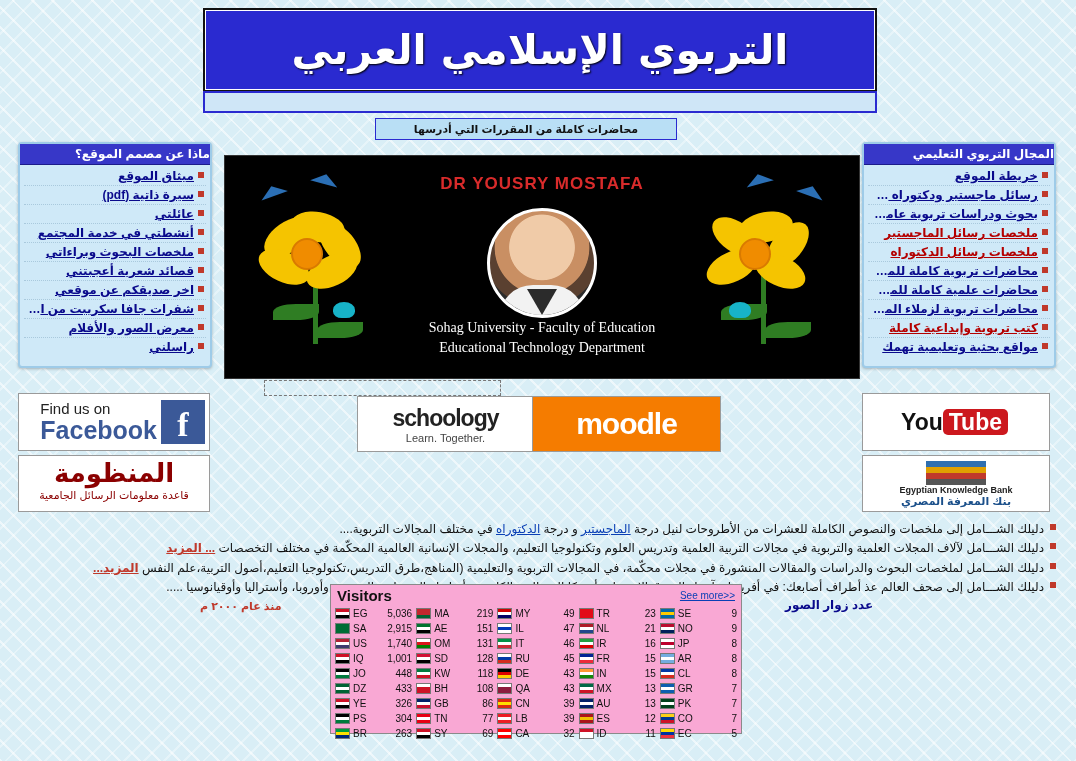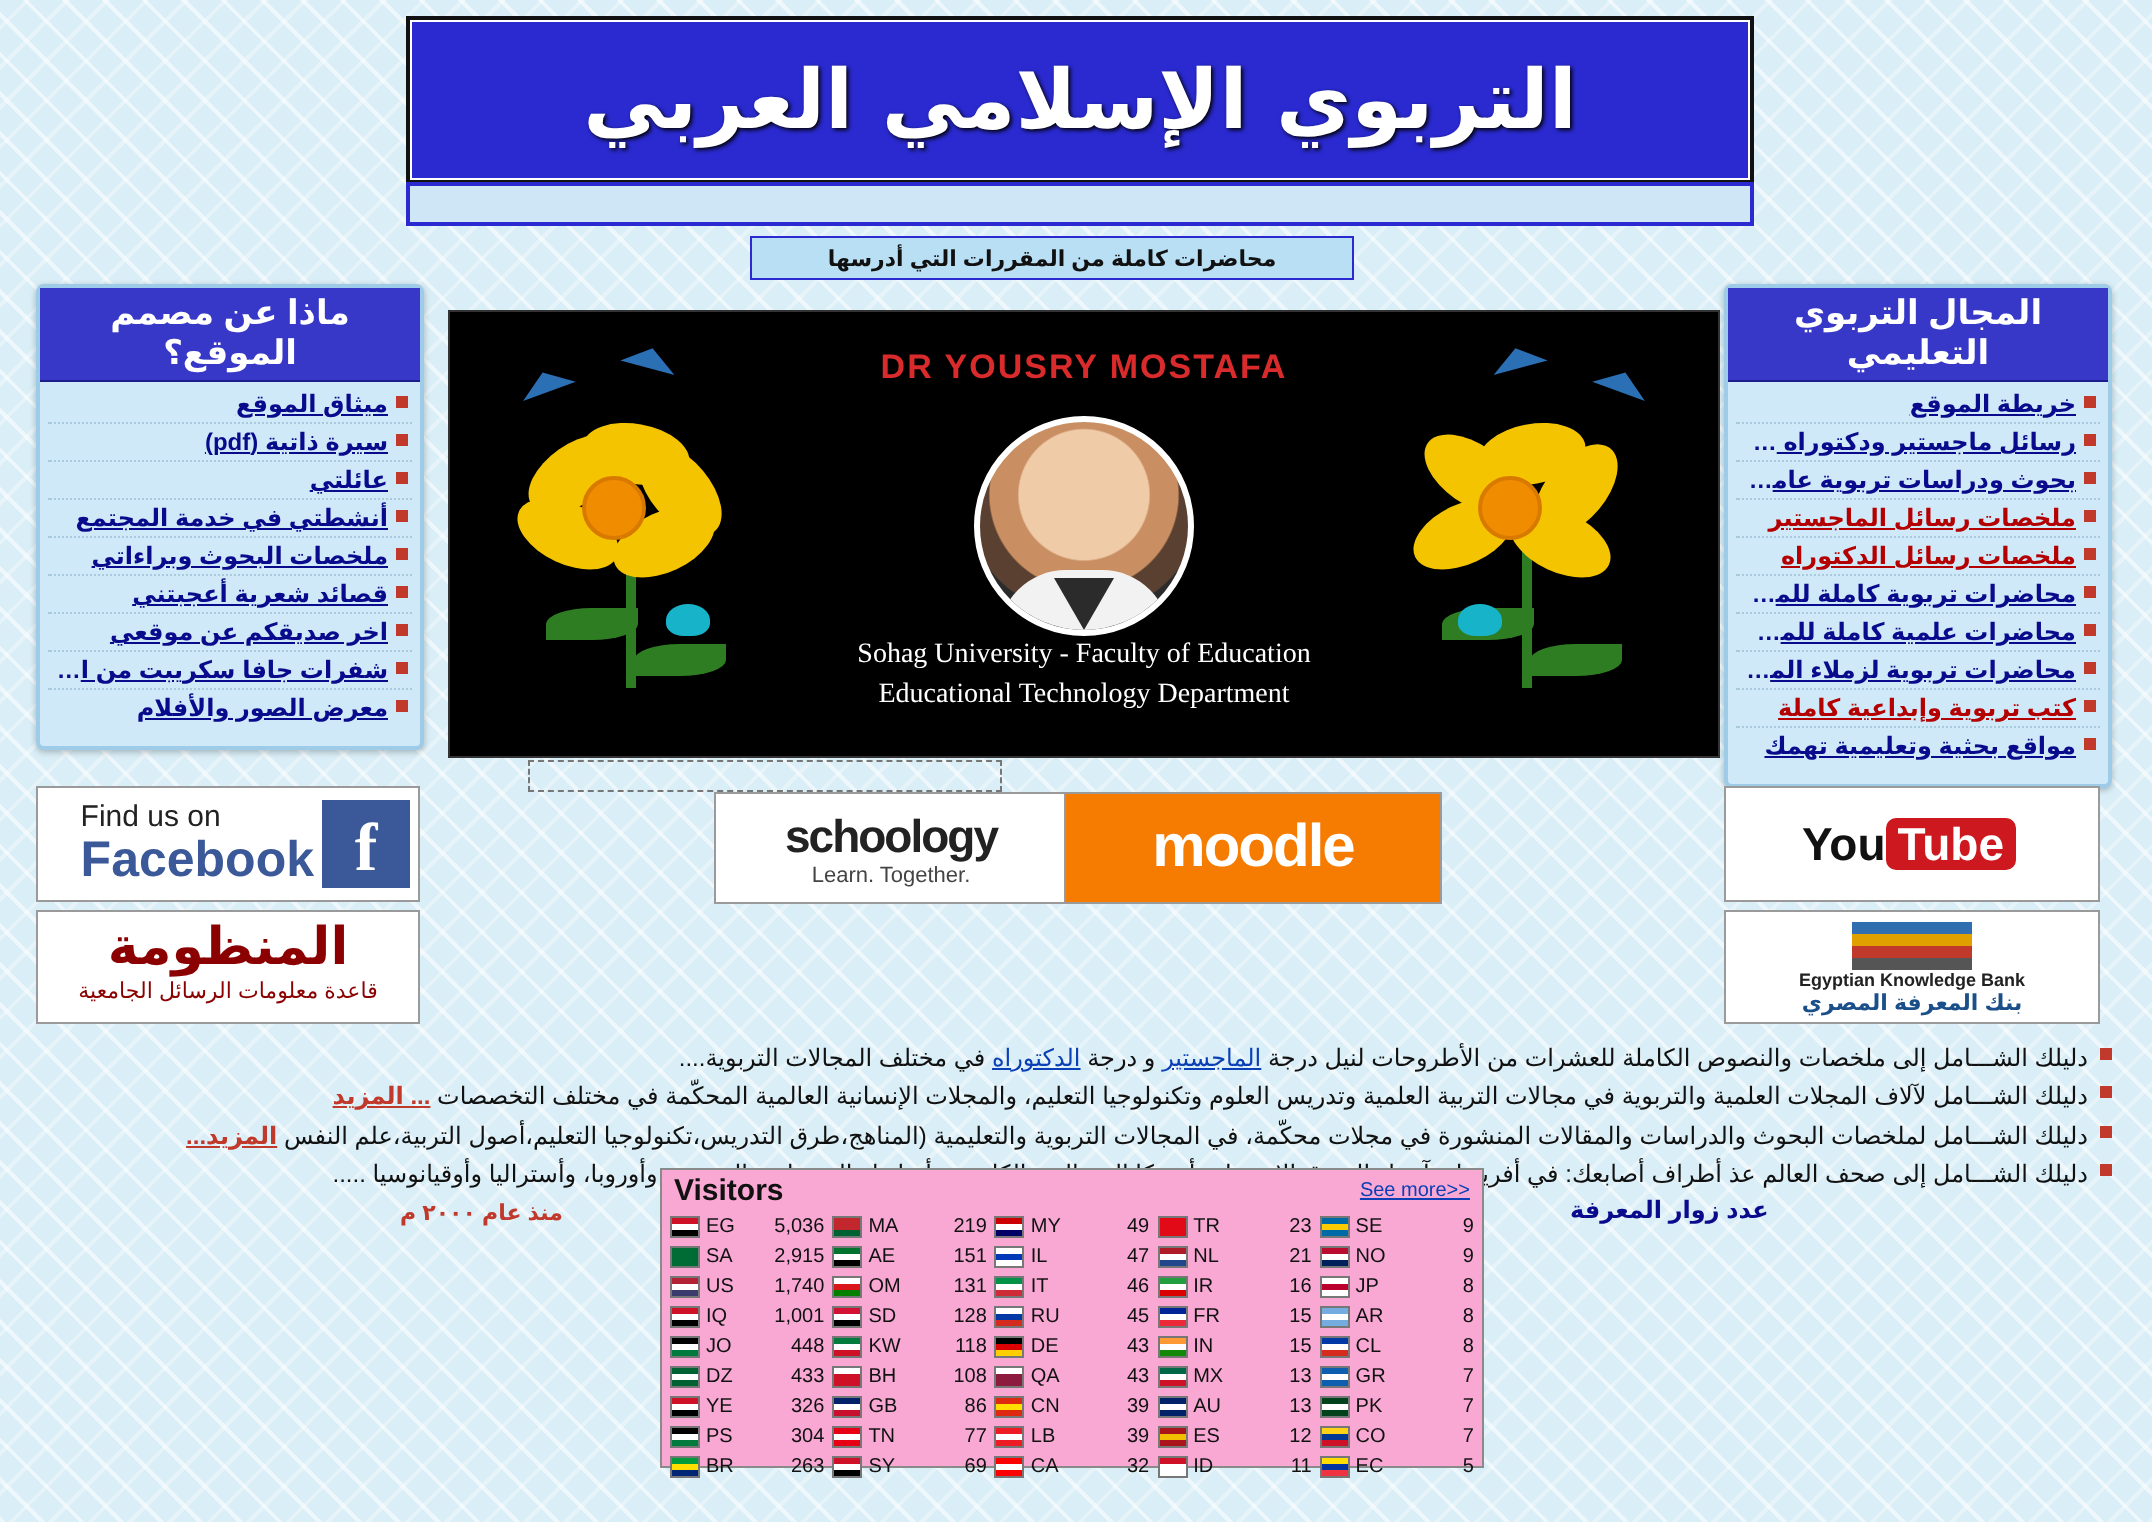--- a/index.html
+++ b/index.html
@@ -45,22 +45,22 @@
 
   
   .panel{
     position:absolute;width:190px;
     background:#cfe9f8;
     border:2px solid #9ecbe8;border-radius:4px;
     padding:0 0 8px 0;
     box-shadow:0 1px 3px rgba(0,0,0,.25);
   }
   .panel-head{
-    background:#3737c8;color:#fff;font-size:17px;font-weight:bold;
-    text-align:center;padding:3px 0;margin:0;border-bottom:1px solid #1c1c8a;
+    background:#3737c8;color:#fff;font-size:12px;font-weight:bold;
+    text-align:right;padding:3px 0;margin:0;border-bottom:1px solid #1c1c8a;
   }
   .panel ul{list-style:none;margin:0;padding:2px 4px;}
   .panel li{
     font-size:12px;color:#0a0a8c;padding:2px 12px 2px 4px;
     border-bottom:1px dotted #a9c9dd;position:relative;text-align:right;
     cursor:pointer;white-space:nowrap;overflow:hidden;text-overflow:ellipsis;font-weight:bold;
   }
   .panel li:last-child{border-bottom:none;}
   .panel li .lnk{text-decoration:underline;color:#0a0a8c;}
   .panel li .lnk.red{color:#b40000;}
@@ -204,20 +204,21 @@
     <ul>
       <li><span class="bullet"></span><span class="lnk">ميثاق الموقع</span></li>
       <li><span class="bullet"></span><span class="lnk">سيرة ذاتية (pdf)</span></li>
       <li><span class="bullet"></span><span class="lnk">عائلتي</span></li>
       <li><span class="bullet"></span><span class="lnk">أنشطتي في خدمة المجتمع</span></li>
       <li><span class="bullet"></span><span class="lnk">ملخصات البحوث وبراءاتي</span></li>
       <li><span class="bullet"></span><span class="lnk">قصائد شعرية أعجبتني</span></li>
       <li><span class="bullet"></span><span class="lnk">اخر صديقكم عن موقعي</span></li>
       <li><span class="bullet"></span><span class="lnk">شفرات جافا سكريبت من المصمم</span></li>
       <li><span class="bullet"></span><span class="lnk">معرض الصور والأفلام</span></li>
+      <li><span class="bullet"></span><span class="lnk">راسلني</span></li>
     </ul>
   </div>
 
   <div class="panel" id="right-panel">
     <div class="panel-head">المجال التربوي التعليمي</div>
     <ul>
       <li><span class="bullet"></span><span class="lnk">خريطة الموقع</span></li>
       <li><span class="bullet"></span><span class="lnk">رسائل ماجستير ودكتوراه كاملة</span></li>
       <li><span class="bullet"></span><span class="lnk">بحوث ودراسات تربوية عامة كاملة</span></li>
       <li><span class="bullet"></span><span class="lnk red">ملخصات رسائل الماجستير</span></li>
@@ -329,21 +330,21 @@
       <span class="bul"></span>
       <span>دليلك الشـــامل لملخصات البحوث والدراسات والمقالات المنشورة في مجلات محكّمة، في المجالات التربوية والتعليمية (المناهج،طرق التدريس،تكنولوجيا التعليم،أصول التربية،علم النفس </span><a href="#" class="more">المزيد...</a>
     </div>
     <div class="para">
       <span class="bul"></span>
       <span>دليلك الشـــامل إلى صحف العالم عذ أطراف أصابعك: في أفريقيا، وآسيا والشرق الاوسط، وأمريكا الشمالية والكاريبي، أصابعك الوسطى والجنوبية، وأوروبا، وأستراليا وأوقيانوسيا .....</span>
     </div>
   </div>
 
   <div class="stat-title">StatCounter - Free Web Tracker and Counter</div>
-  <div class="visitors-label">عدد زوار المعرفة</div>
+  <div class="visitors-label">عدد زوار الصور</div>
   <div class="since-label">منذ عام ٢٠٠٠ م</div>
 
   <div class="counter">
     <div class="counter-head">
       <span>Visitors</span>
       <a href="#" class="seemore">See more&gt;&gt;</a>
     </div>
     <div class="flag-grid" id="flag-grid">
         <div class="flag-cell">
           <span class="flag" style="background: linear-gradient(rgb(206, 17, 38) 0px, rgb(206, 17, 38) 33%, rgb(255, 255, 255) 33%, rgb(255, 255, 255) 66%, rgb(0, 0, 0) 66%, rgb(0, 0, 0) 100%);"></span>

